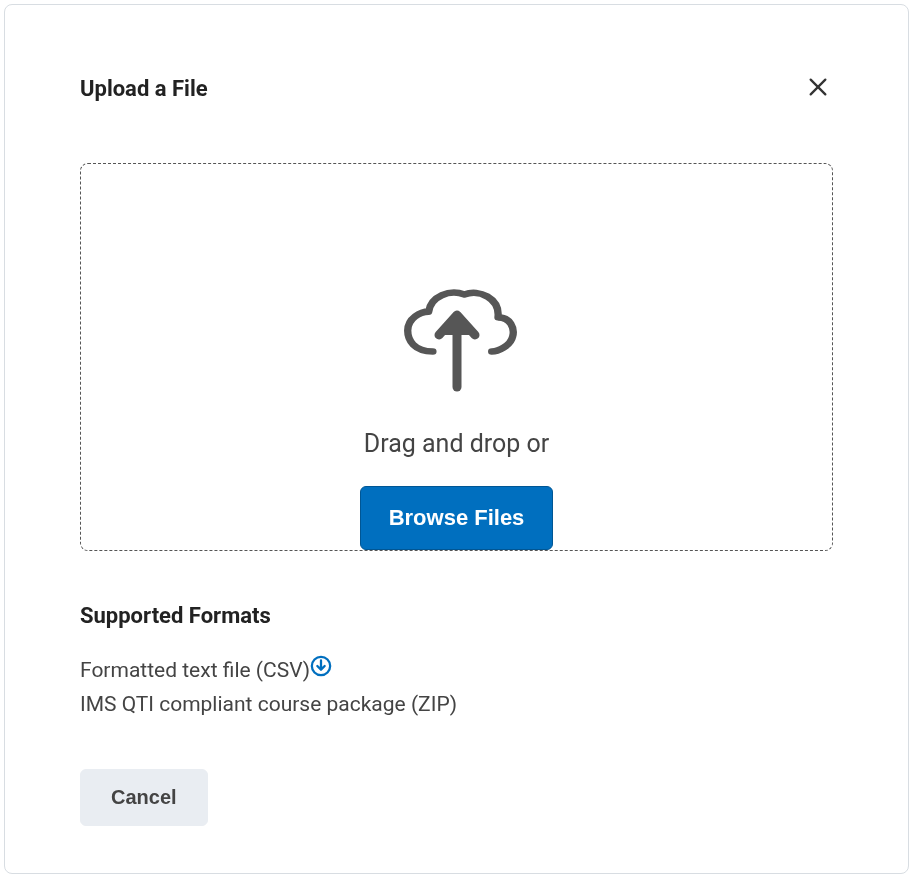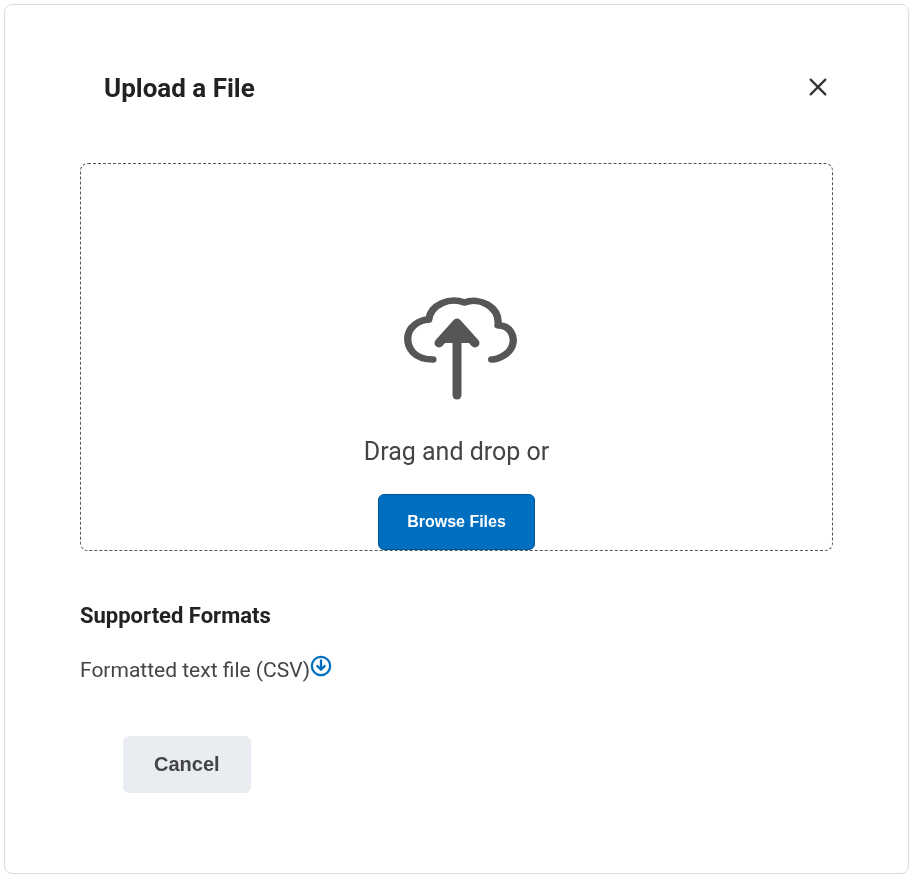--- a/index.html
+++ b/index.html
@@ -24,24 +24,23 @@
       position: relative;
       padding: 0;
     }
     .modal-header {
       display: flex;
       justify-content: space-between;
       align-items: center;
       padding: 68px 75px 0 75px;
     }
     .modal-title {
-      font-size: 26px;
+      font-size: 22px;
       font-weight: 700;
       color: #222;
-      margin-left: 24px;
     }
     .close-button {
       width: 30px;
       height: 30px;
       cursor: pointer;
       display: flex;
       align-items: center;
       justify-content: center;
       background: none;
       border: none;
@@ -67,21 +66,21 @@
     .dropzone-text {
       font-size: 25px;
       color: #444;
       font-weight: 400;
     }
     .browse-button {
       background: #006fbf;
       color: #fff;
       border: 1px solid #005694;
       padding: 18px 28px;
-      font-size: 16px;
+      font-size: 22px;
       font-weight: 600;
       border-radius: 6px;
       cursor: pointer;
     }
     .supported-section {
       margin: 52px 75px 0 75px;
     }
     .supported-heading {
       font-size: 22px;
       font-weight: 700;
@@ -118,21 +117,20 @@
     }
     .cancel-button {
       background: #e9edf2;
       color: #444;
       border: 1px solid #e9edf2;
       padding: 16px 30px;
       font-size: 20px;
       font-weight: 600;
       border-radius: 6px;
       cursor: pointer;
-      margin-left: 43px;
     }
   </style>
 </head>
 <body>
 
 <div class="modal-container">
 
   <div class="modal-header">
     <h1 class="modal-title">Upload a File</h1>
     <button class="close-button">
@@ -164,19 +162,20 @@
       <span>Formatted text file (CSV)</span>
       <a class="download-link">
         <span>
           <svg viewBox="0 0 24 24">
             <circle cx="12" cy="12" r="10" fill="none" stroke="#006fbf" stroke-width="2.5"></circle>
             <path d="M12 6 L12 15 M8 12 L12 16 L16 12" stroke="#006fbf" stroke-width="2.5" fill="none" stroke-linecap="round" stroke-linejoin="round"></path>
           </svg>
         </span>
       </a>
     </div>
+    <div class="format-line-plain">IMS QTI compliant course package (ZIP)</div>
   </div>
 
   <div class="footer-actions">
     <button class="cancel-button">Cancel</button>
   </div>
 
 </div>
 
 </body></html>

